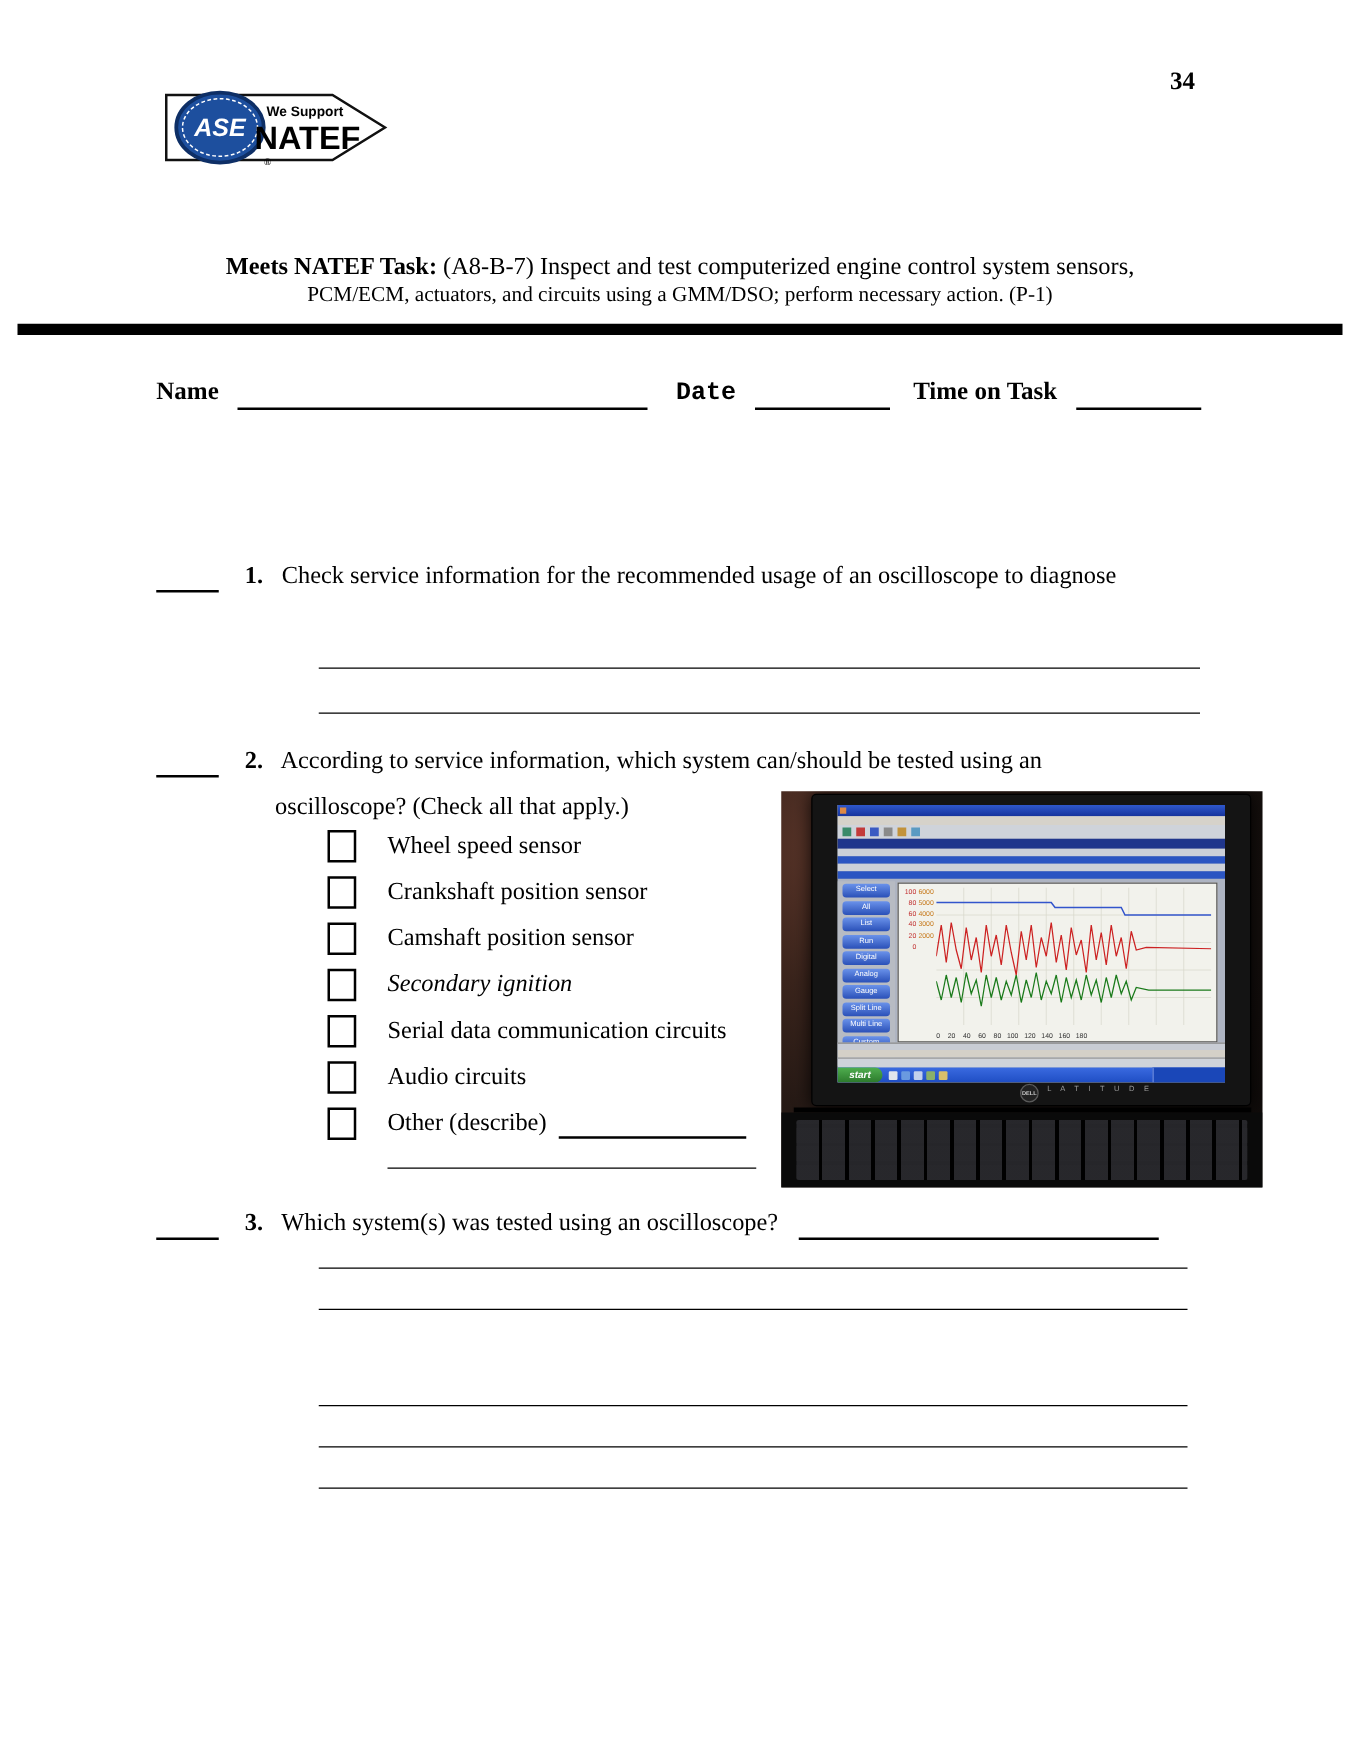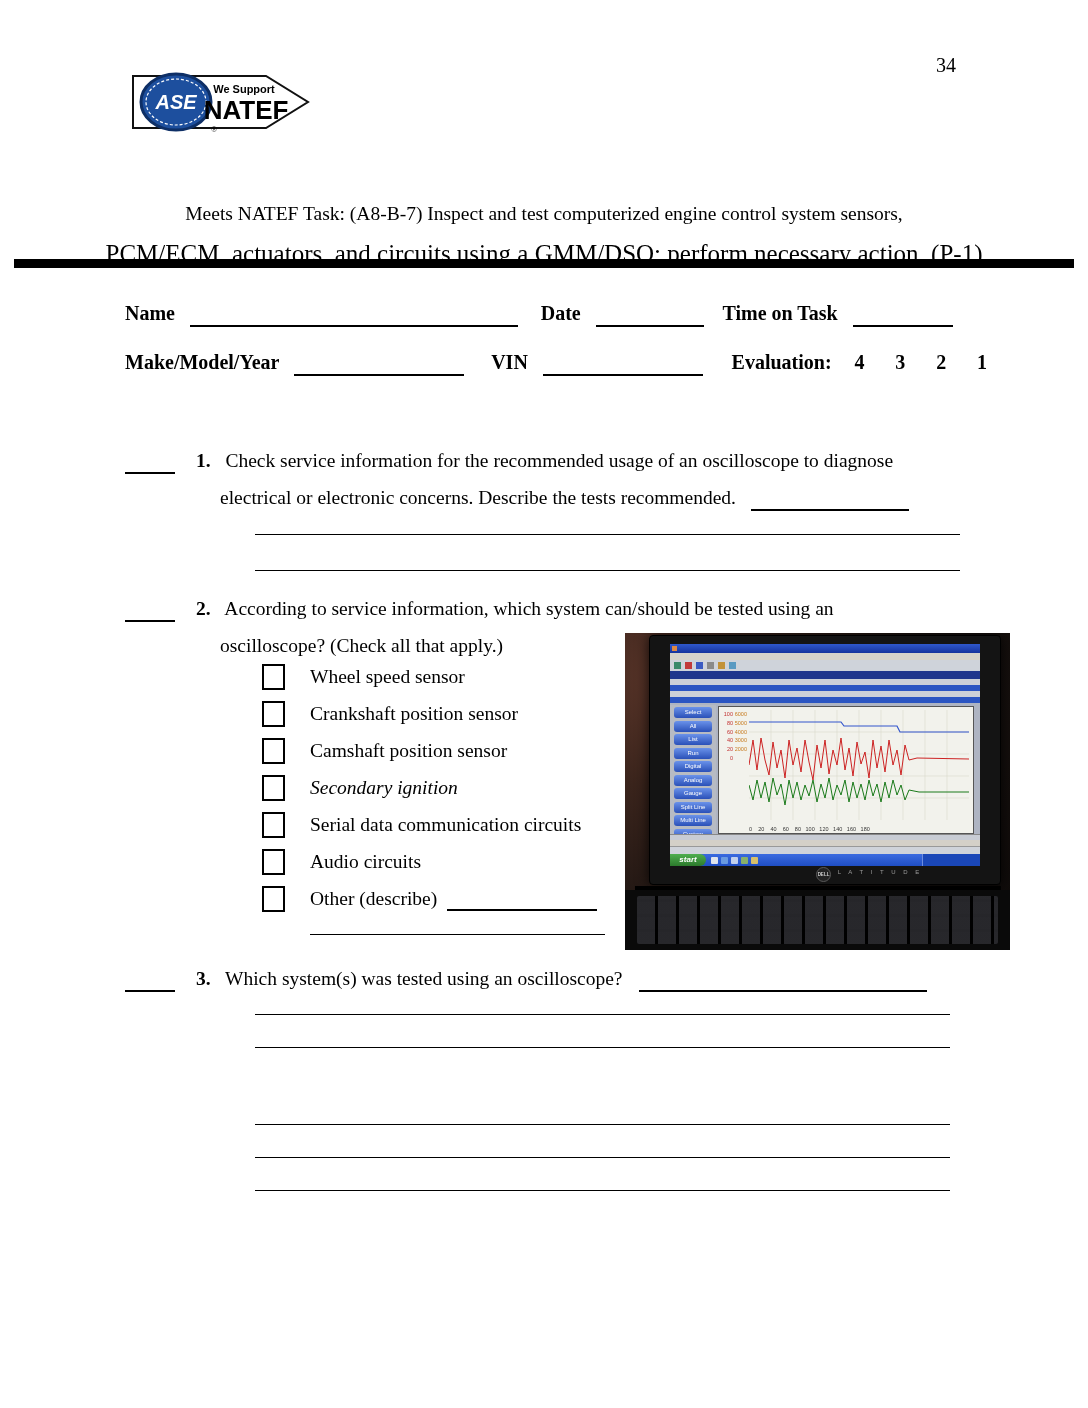--- a/index.html
+++ b/index.html
@@ -4,21 +4,21 @@
 <style>
   * { margin:0; padding:0; box-sizing:border-box; }
   html,body { background:#888; }
   .page {
     position:relative; width:1088px; height:1408px; margin:0 auto;
     background:#ffffff; font-family:"Liberation Serif", serif; color:#000;
     overflow:hidden;
   }
   .abs { position:absolute; }
   .row { position:absolute; white-space:nowrap; font-size:19.5px; line-height:26px; }
-  .b { font-weight:normal; }
+  .b { font-weight:bold; }
   .lbl { font-weight:bold; font-size:20px; }
   .ul { display:inline-block; border-bottom:2px solid #000; height:24px; vertical-align:bottom; }
   .thinline { position:absolute; border-bottom:1.5px solid #000; height:0; }
   .center { left:0; right:0; text-align:center; }
   .qnum { font-weight:bold; margin:0 10px 0 16px; }
   .cbrow { position:absolute; left:262px; display:flex; align-items:center; height:28px; }
   .cbox { width:23px; height:26px; border:2px solid #000; background:#fff; flex:0 0 auto; }
   .cblabel { margin-left:25px; font-size:19.5px; }
   .thickrule { position:absolute; left:14px; right:14px; height:9px; background:#000; }
 
@@ -92,53 +92,38 @@
       <text x="116" y="41" text-anchor="middle" fill="#000" font-size="11" font-weight="bold" font-family="Liberation Sans, sans-serif">We Support</text>
       <text x="118" y="67" text-anchor="middle" fill="#000" font-size="26" font-weight="bold" font-family="Liberation Sans, sans-serif">NATEF</text>
       <text x="86" y="80" text-anchor="middle" fill="#000" font-size="8">®</text>
     </svg>
   </div>
 
 
   <div class="abs center" style="top:203px; font-size:19.5px;">
     <span class="b">Meets NATEF Task:</span><span>  (A8-B-7)  Inspect and test computerized engine control system sensors,</span>
   </div>
-  <div class="abs center" style="top:240px; font-size:25px;">PCM/ECM, actuators, and circuits using a GMM/DSO; perform necessary action. (P-1)</div>
+  <div class="abs center" style="top:226px; font-size:17px;">PCM/ECM, actuators, and circuits using a GMM/DSO; perform necessary action. (P-1)</div>
 
   <div class="thickrule" style="top:259px;"></div>
 
   <div class="row" style="left:125px; top:300px;">
     <span class="lbl">Name</span>
     <span class="ul" style="width:328px; margin-left:10px;"></span>
-    <span class="lbl" style="margin-left:18px;">Date</span>
+    <span class="lbl" style="margin-left:18px;font-family:Liberation Mono, monospace;">Date</span>
     <span class="ul" style="width:108px; margin-left:10px;"></span>
     <span class="lbl" style="margin-left:14px;">Time on Task</span>
     <span class="ul" style="width:100px; margin-left:10px;"></span>
   </div>
 
-  <div class="row" style="left:125px; top:349px;">
-    <span class="lbl">Make/Model/Year</span>
-    <span class="ul" style="width:170px; margin-left:10px;"></span>
-    <span class="lbl" style="margin-left:22px;">VIN</span>
-    <span class="ul" style="width:160px; margin-left:10px;"></span>
-    <span class="lbl" style="margin-left:24px;">Evaluation:</span>
-    <span class="lbl" style="margin-left:18px;">4</span>
-    <span class="lbl" style="margin-left:26px;">3</span>
-    <span class="lbl" style="margin-left:26px;">2</span>
-    <span class="lbl" style="margin-left:26px;">1</span>
-  </div>
 
   <div class="row" style="left:125px; top:448px;">
     <span class="ul" style="width:50px;"></span>
     <span class="qnum">1.</span>
     <span>Check service information for the recommended usage of an oscilloscope to diagnose</span>
-  </div>
-  <div class="row" style="left:220px; top:485px;">
-    <span>electrical or electronic concerns.  Describe the tests recommended.</span>
-    <span class="ul" style="width:158px; margin-left:10px;"></span>
   </div>
   <div class="thinline" style="left:255px; top:534px; width:705px;"></div>
   <div class="thinline" style="left:255px; top:570px; width:705px;"></div>
 
   <div class="row" style="left:125px; top:596px;">
     <span class="ul" style="width:50px;"></span>
     <span class="qnum">2.</span>
     <span>According to service information, which system can/should be tested using an</span>
   </div>
   <div class="row" style="left:220px; top:633px;">oscilloscope?  (Check all that apply.)</div>

